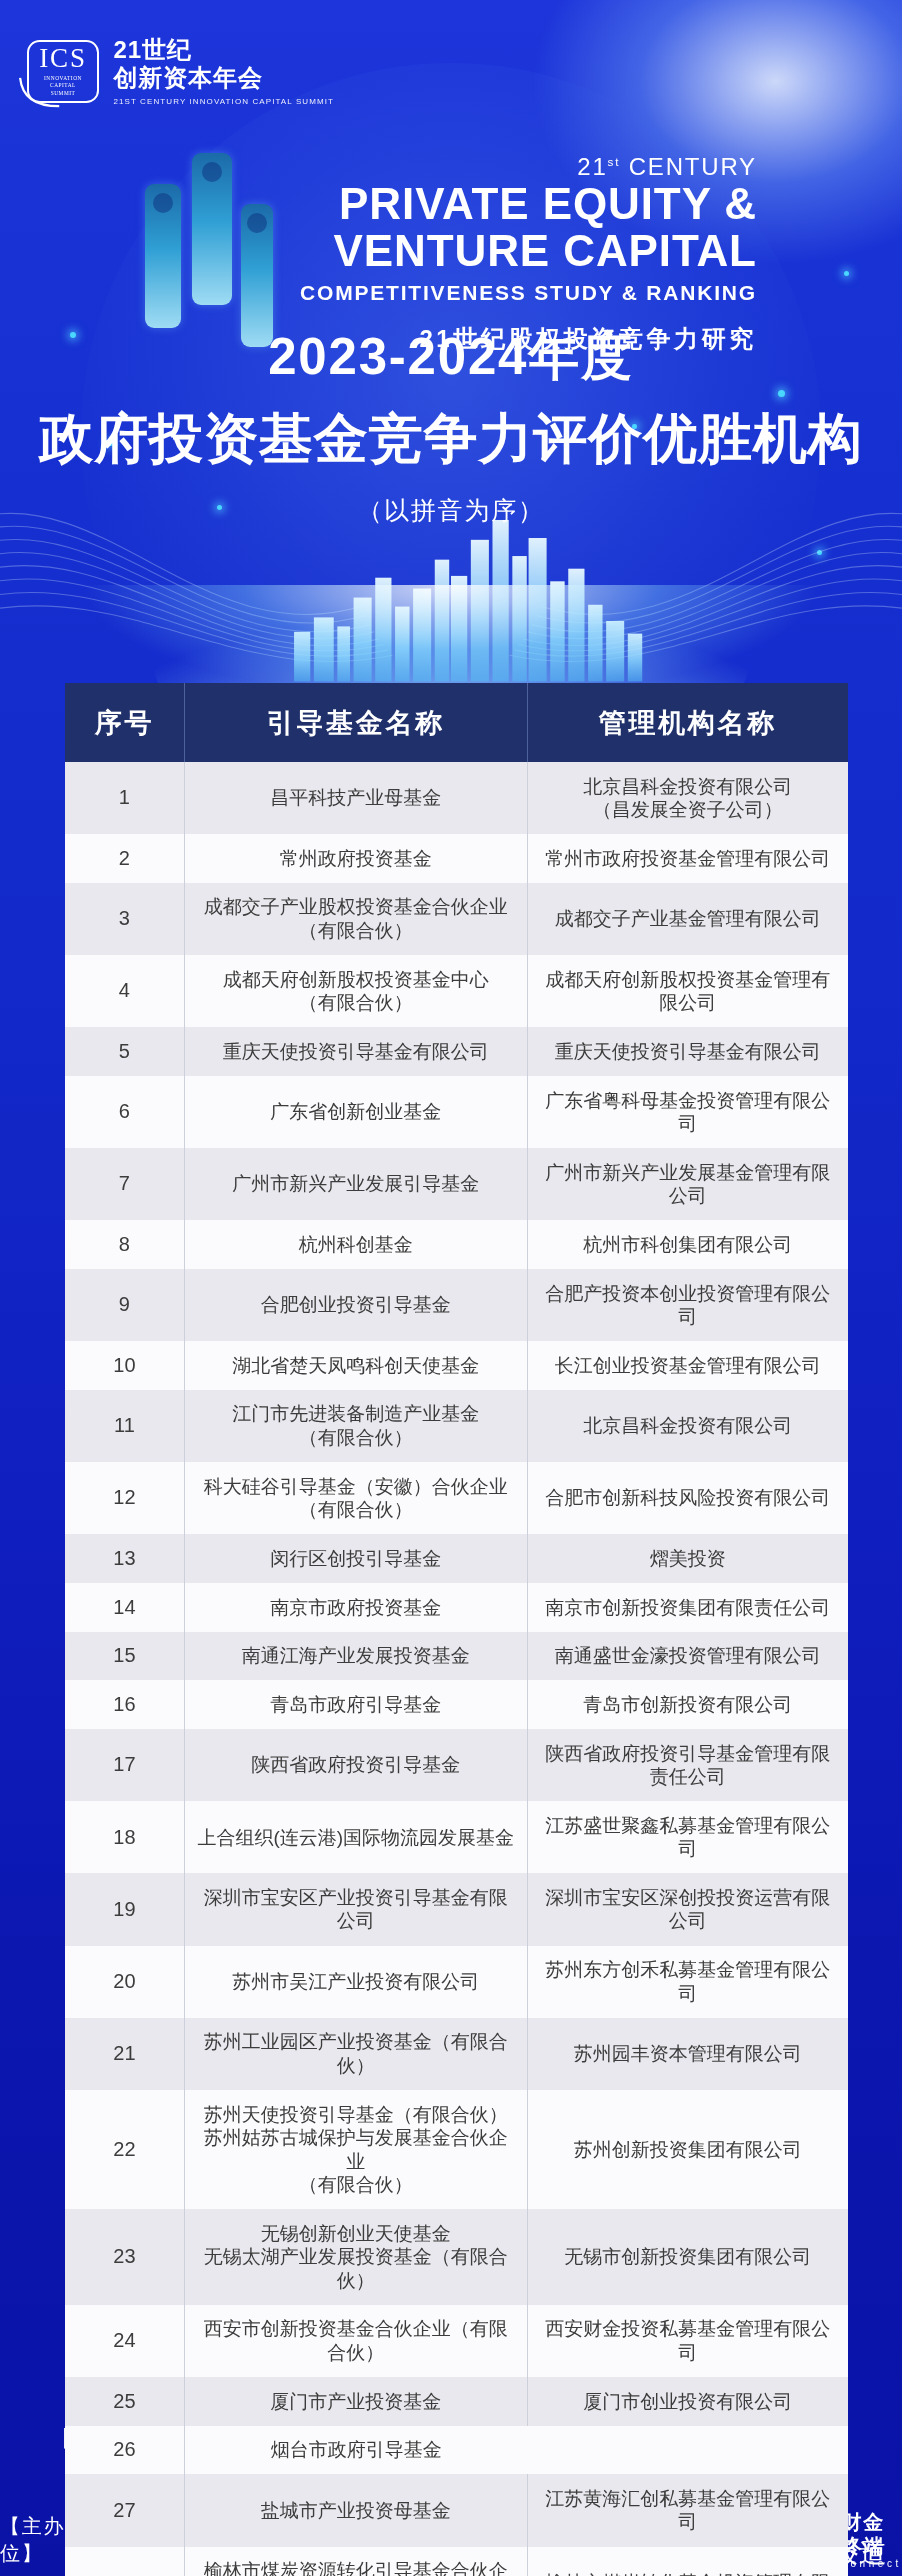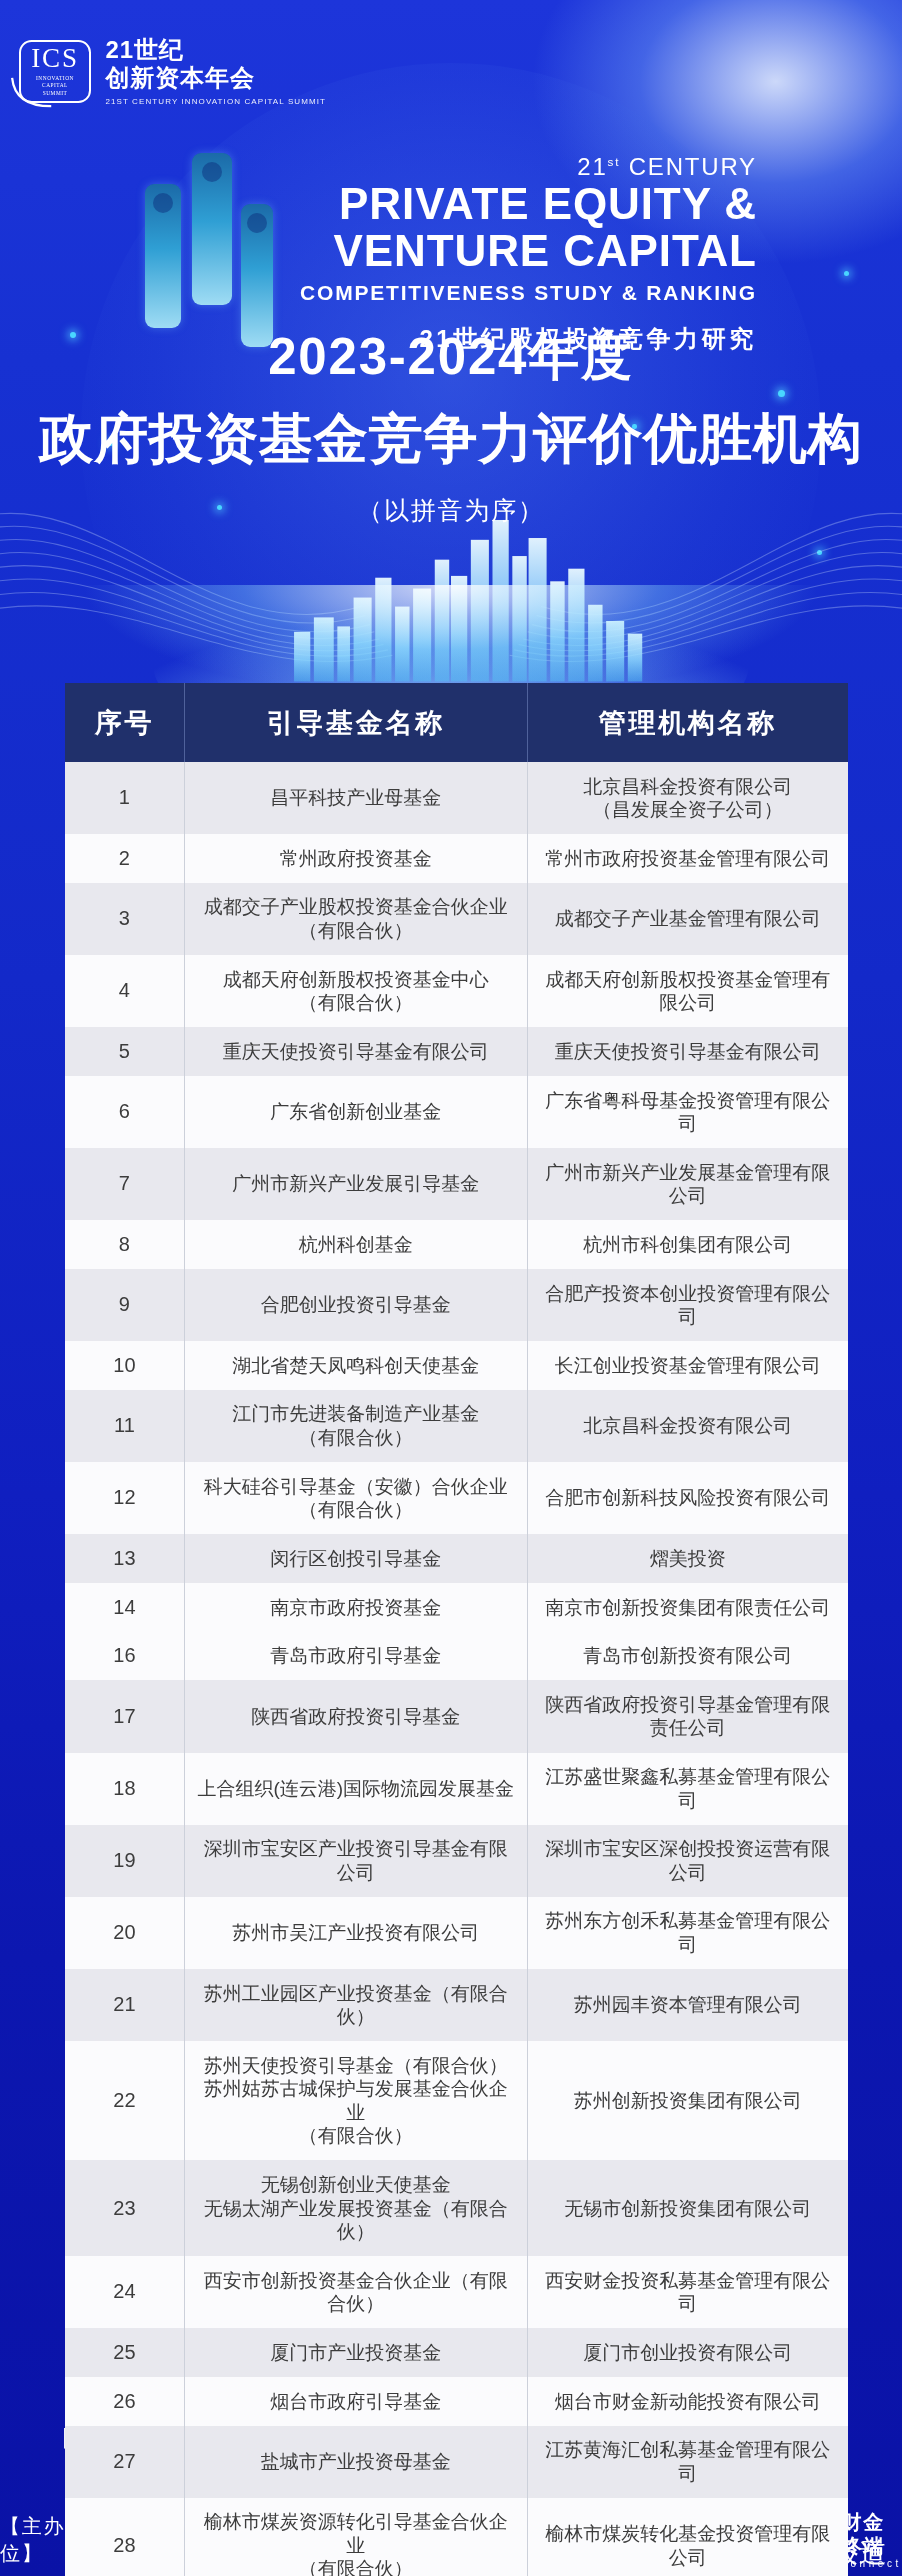--- a/index.html
+++ b/index.html
@@ -5,21 +5,21 @@
   * { margin:0; padding:0; box-sizing:border-box; }
   body { background:#0a12a6; font-family:"Liberation Sans", sans-serif; }
   .page { position:relative; width:902px; height:2576px; margin:0 auto; overflow:hidden; color:#fff;
     background:linear-gradient(180deg,#1d35da 0%,#1731d2 14%,#1329c9 38%,#101fc0 58%,#0c17b0 76%,#0a12a6 100%); }
   .page::before { content:""; position:absolute; top:-108px; right:-126px; width:505px; height:379px;
     background:radial-gradient(ellipse at center, rgba(235,245,255,.85) 0%, rgba(140,190,255,.35) 38%, transparent 68%); }
   .globe { position:absolute; top:63px; left:50%; transform:translateX(-50%); width:740px; height:740px; border-radius:50%;
     background:radial-gradient(circle at 50% 42%, rgba(110,160,255,.28), rgba(60,100,230,.14) 52%, transparent 72%); }
 
   
-  .ics-block { position:absolute; top:36px; left:19px; display:flex; align-items:center; gap:14.4px; z-index:3; }
+  .ics-block { position:absolute; top:36px; left:27px; display:flex; align-items:center; gap:14.4px; z-index:3; }
   .ics-badge { position:relative; width:72px; height:63px; border:2.7px solid #fff; border-radius:12.6px;
     display:flex; flex-direction:column; align-items:center; justify-content:center; }
   .ics-acronym { font-family:"Liberation Serif", serif; font-size:27px; letter-spacing:1.8px; line-height:1; }
   .ics-sub { font-family:"Liberation Serif", serif; font-size:5.4px; letter-spacing:0.5px; text-align:center;
     white-space:pre-line; line-height:1.35; margin-top:2.7px; }
   .ics-swoosh { position:absolute; left:-10.8px; bottom:-7.2px; }
   .ics-cn { font-weight:bold; font-size:24px; line-height:1.18; letter-spacing:0.9px; }
   .ics-en { font-size:8px; letter-spacing:1.1px; opacity:.92; margin-top:4.5px; }
 
   
@@ -287,20 +287,25 @@
         <div class="trow alt">
       <div class="c no col1">13</div>
       <div class="c col2">闵行区创投引导基金</div>
       <div class="c col3">熠美投资</div>
     </div>
         <div class="trow">
       <div class="c no col1">14</div>
       <div class="c col2">南京市政府投资基金</div>
       <div class="c col3">南京市创新投资集团有限责任公司</div>
     </div>
+        <div class="trow alt">
+      <div class="c no col1">15</div>
+      <div class="c col2">南通江海产业发展投资基金</div>
+      <div class="c col3">南通盛世金濠投资管理有限公司</div>
+    </div>
         <div class="trow">
       <div class="c no col1">16</div>
       <div class="c col2">青岛市政府引导基金</div>
       <div class="c col3">青岛市创新投资有限公司</div>
     </div>
         <div class="trow alt">
       <div class="c no col1">17</div>
       <div class="c col2">陕西省政府投资引导基金</div>
       <div class="c col3">陕西省政府投资引导基金管理有限责任公司</div>
     </div>
@@ -343,21 +348,20 @@
       <div class="c col3">西安财金投资私募基金管理有限公司</div>
     </div>
         <div class="trow alt">
       <div class="c no col1">25</div>
       <div class="c col2">厦门市产业投资基金</div>
       <div class="c col3">厦门市创业投资有限公司</div>
     </div>
         <div class="trow">
       <div class="c no col1">26</div>
       <div class="c col2">烟台市政府引导基金</div>
-      <div class="c col3">烟台市财金新动能投资有限公司</div>
     </div>
         <div class="trow alt">
       <div class="c no col1">27</div>
       <div class="c col2">盐城市产业投资母基金</div>
       <div class="c col3">江苏黄海汇创私募基金管理有限公司</div>
     </div>
         <div class="trow">
       <div class="c no col1">28</div>
       <div class="c col2">榆林市煤炭资源转化引导基金合伙企业
 （有限合伙）</div>

